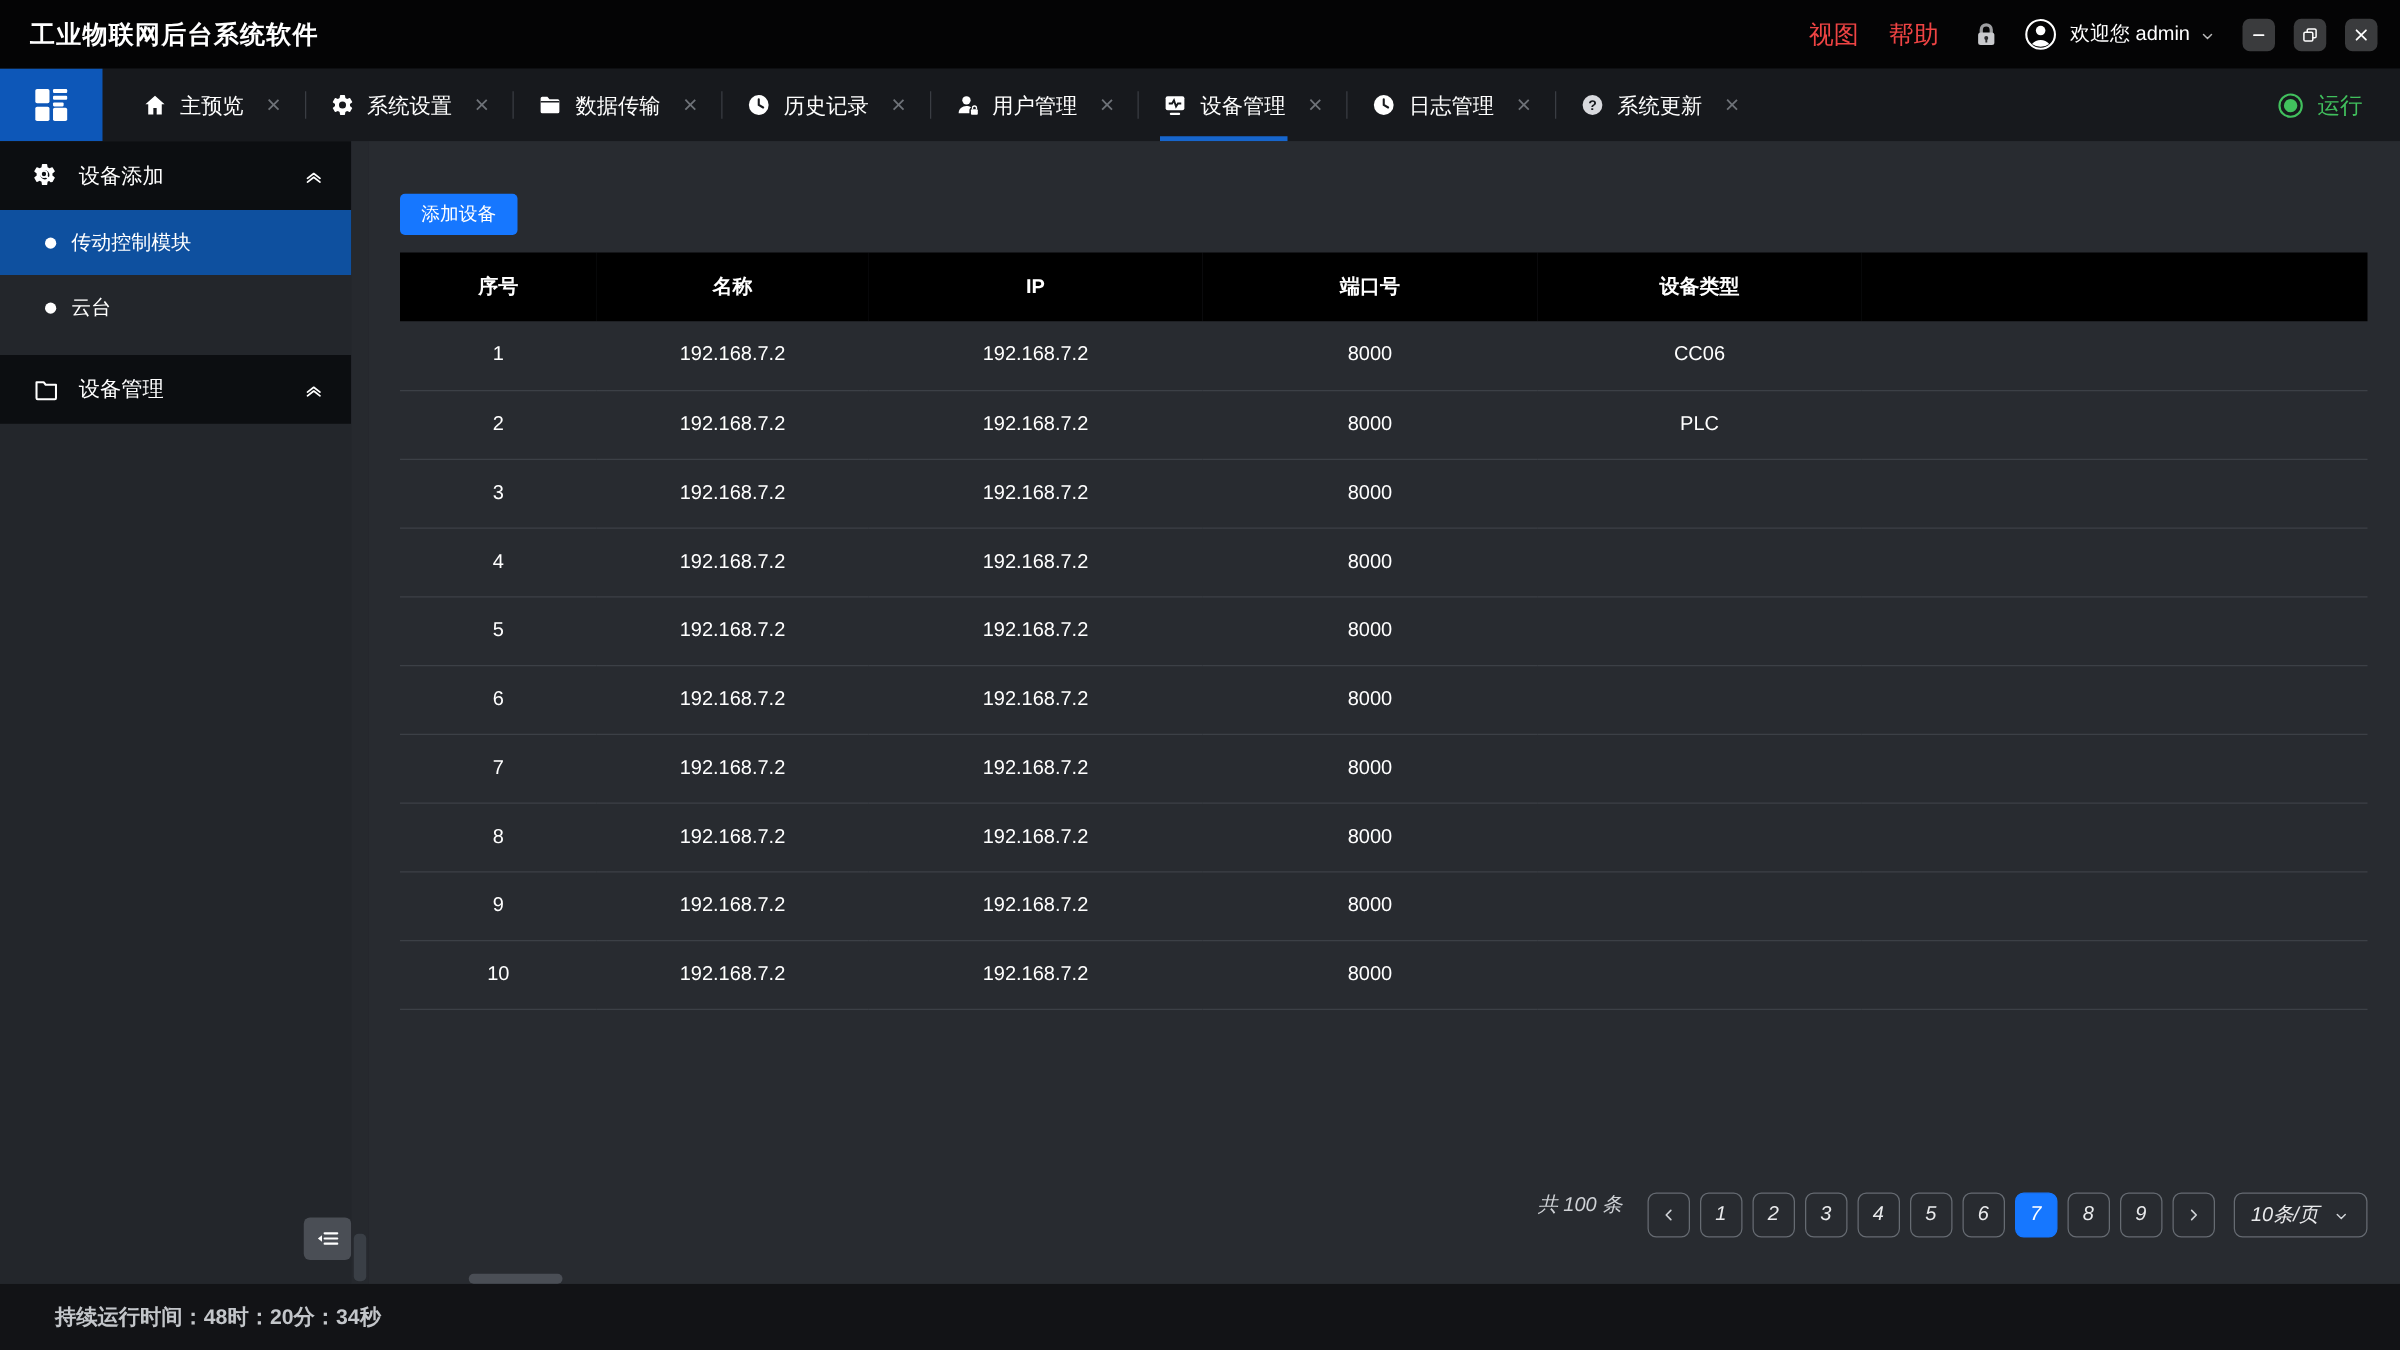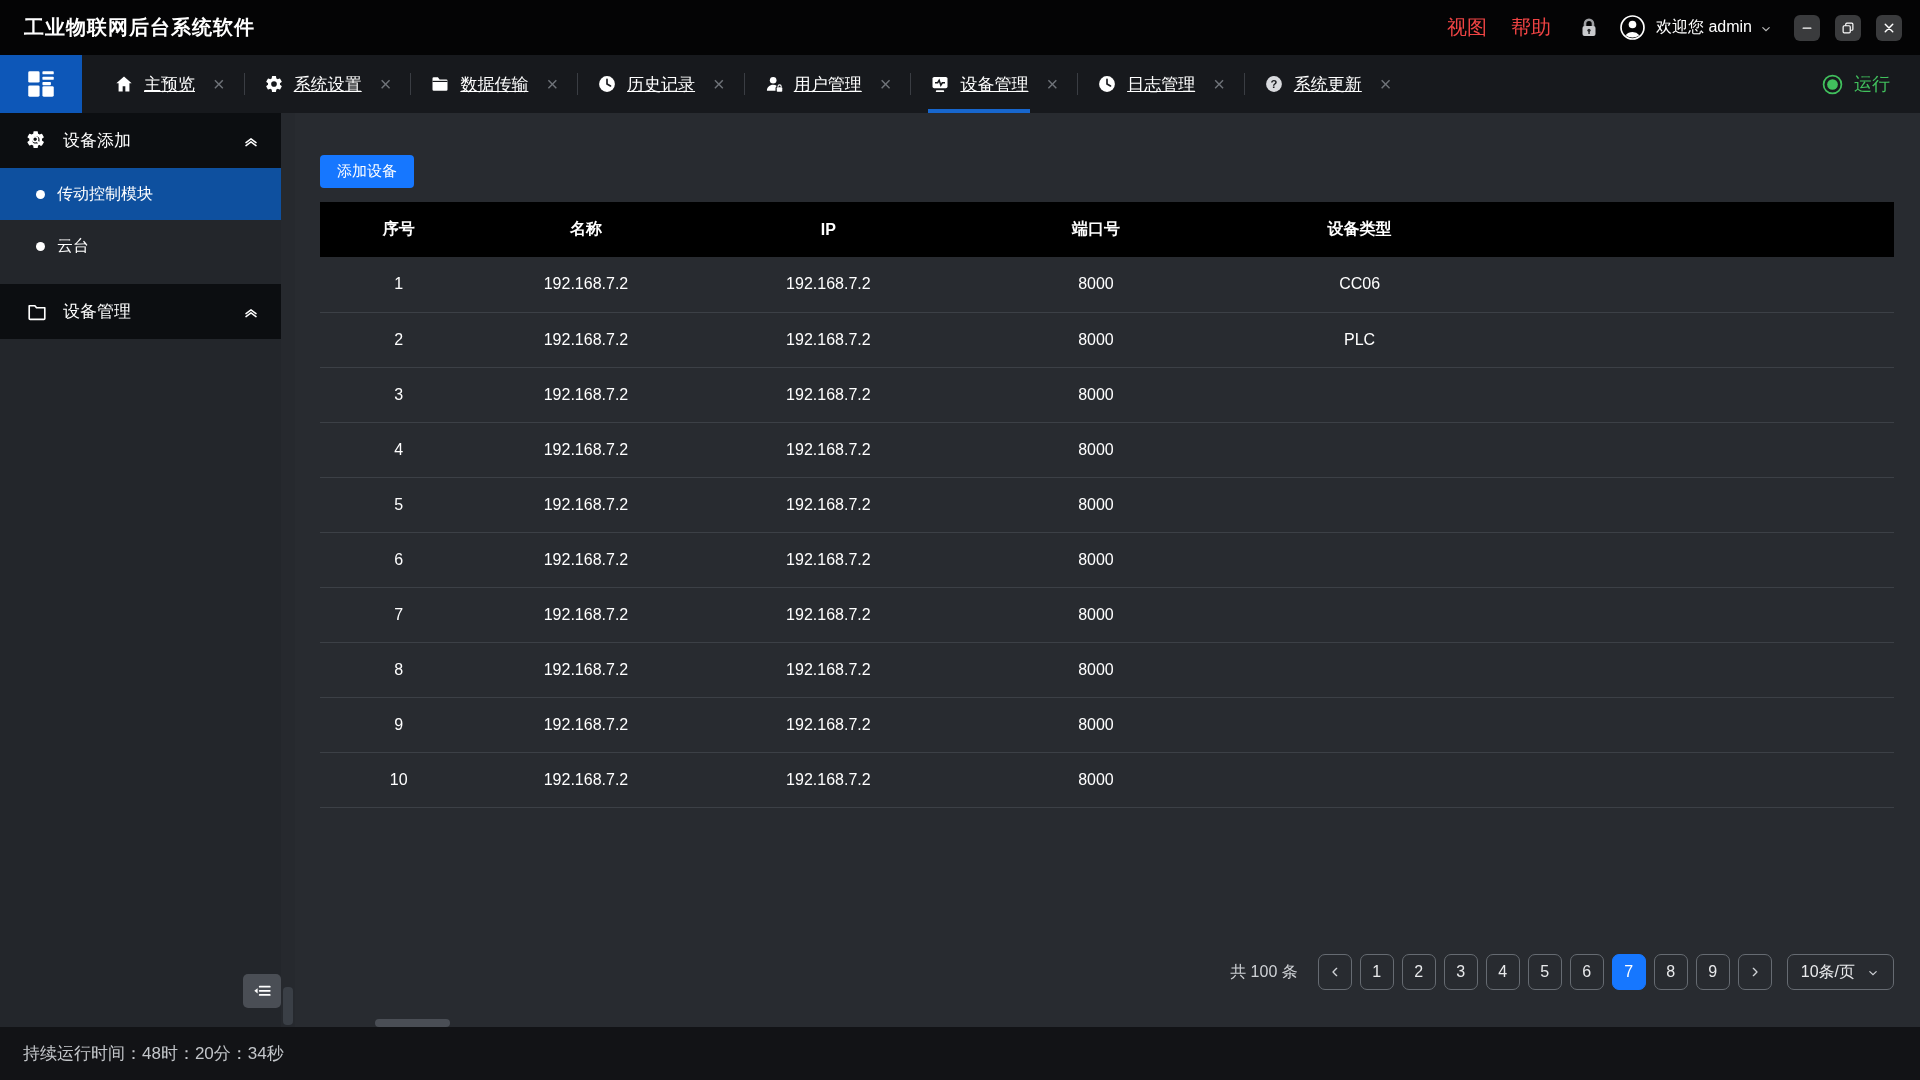--- a/index.html
+++ b/index.html
@@ -21,21 +21,21 @@
              display:flex; align-items:center; justify-content:center; cursor:pointer; }
   .win-btn .icon { width:18px; height:18px; }
 
   
   .tabbar { height:58px; background:#17191d; display:flex; align-items:stretch; }
   .logo { width:82px; background:#0d57b8; display:flex; align-items:center; justify-content:center; flex:none; }
   .logo .icon { width:34px; height:34px; }
   .tab-strip { display:flex; align-items:center; padding-left:22px; }
   .tab { position:relative; height:100%; display:flex; align-items:center; padding:0 10px; cursor:pointer; }
   .tab .t-icon { width:20px; height:20px; margin-right:10px; }
-  .tab-label { font-size:17px; color:#fff; white-space:nowrap;text-decoration:underline; }
+  .tab-label { font-size:17px; color:#fff; white-space:nowrap; }
   .tab-close { color:#6e7278; font-size:20px; line-height:1; margin-left:18px; cursor:pointer; }
   .tab.active::after { content:""; position:absolute; left:8px; width:102px; bottom:0; height:4px; background:#1766cd; }
   .tab-divider { width:1px; height:22px; background:#3a3d43; margin:0 9px; }
   .run-status { margin-left:auto; margin-right:30px; display:flex; align-items:center; gap:10px; align-self:center; }
   .run-status .icon { width:23px; height:23px; }
   .run-label { color:#41c05d; font-size:18px; }
 
   
   .body-row { display:flex; height:914px; }
 
@@ -58,33 +58,33 @@
   .content { flex:1; display:flex; flex-direction:column; padding:0 26px 0 25px; position:relative; background:#282b30; }
   .add-btn { margin-top:42px; align-self:flex-start; background:#1677ff; color:#fff; border:none; border-radius:4px;
              height:33px; padding:0 17px; font-size:15px; font-family:inherit; cursor:pointer; }
 
   table.device-table { margin-top:14px; width:100%; border-collapse:collapse; table-layout:fixed; }
   .device-table thead tr { background:#000; height:55px; }
   .device-table th { color:#fff; font-size:16px; font-weight:bold; text-align:center; }
   .device-table tbody tr { height:55px; border-bottom:1px solid #3c4046; }
   .device-table td { color:#fff; font-size:16px; text-align:center; }
 
-  .pagination { margin-top:auto; margin-bottom:37px; display:flex; align-items:center; justify-content:flex-end; gap:8px; }
+  .pagination { margin-top:auto; margin-bottom:37px; display:flex; align-items:flex-start; justify-content:flex-end; gap:8px;font-style:italic; }
   .total-label { color:#cfd2d6; font-size:16px; margin-right:12px; }
   .page-btn { min-width:34px; height:36px; padding:0 6px; border:1px solid #666b72; border-radius:7px; background:transparent;
               color:#e9eaec; font-size:16px; display:flex; align-items:center; justify-content:center; cursor:pointer; }
   .page-btn .icon { width:16px; height:16px; color:#cfd2d6; }
   .page-btn.active { background:#1677ff; border-color:#1677ff; color:#fff; }
   .page-size { height:36px; border:1px solid #666b72; border-radius:7px; padding:0 13px; margin-left:7px;
                display:flex; align-items:center; gap:11px; color:#e9eaec; font-size:16px; cursor:pointer; }
   .page-size .icon { width:14px; height:14px; color:#cfd2d6; margin-top:2px; }
   .hscroll-thumb { position:absolute; left:80px; bottom:0; width:75px; height:8px; background:#4a4e55; border-radius:4px; }
 
   
-  .statusbar { height:53px; background:#121316; display:flex; align-items:center; padding-left:23px; }
+  .statusbar { height:53px; background:#121316; display:flex; align-items:center; padding-left:44px;font-weight:bold; }
   .uptime { color:#c3c6ca; font-size:17px; }
 </style>
 </head>
 <body>
 
 <div class="titlebar">
   <span class="app-title">工业物联网后台系统软件</span>
   <div class="titlebar-right">
     <span class="menu-item">视图</span>
     <span class="menu-item">帮助</span>

